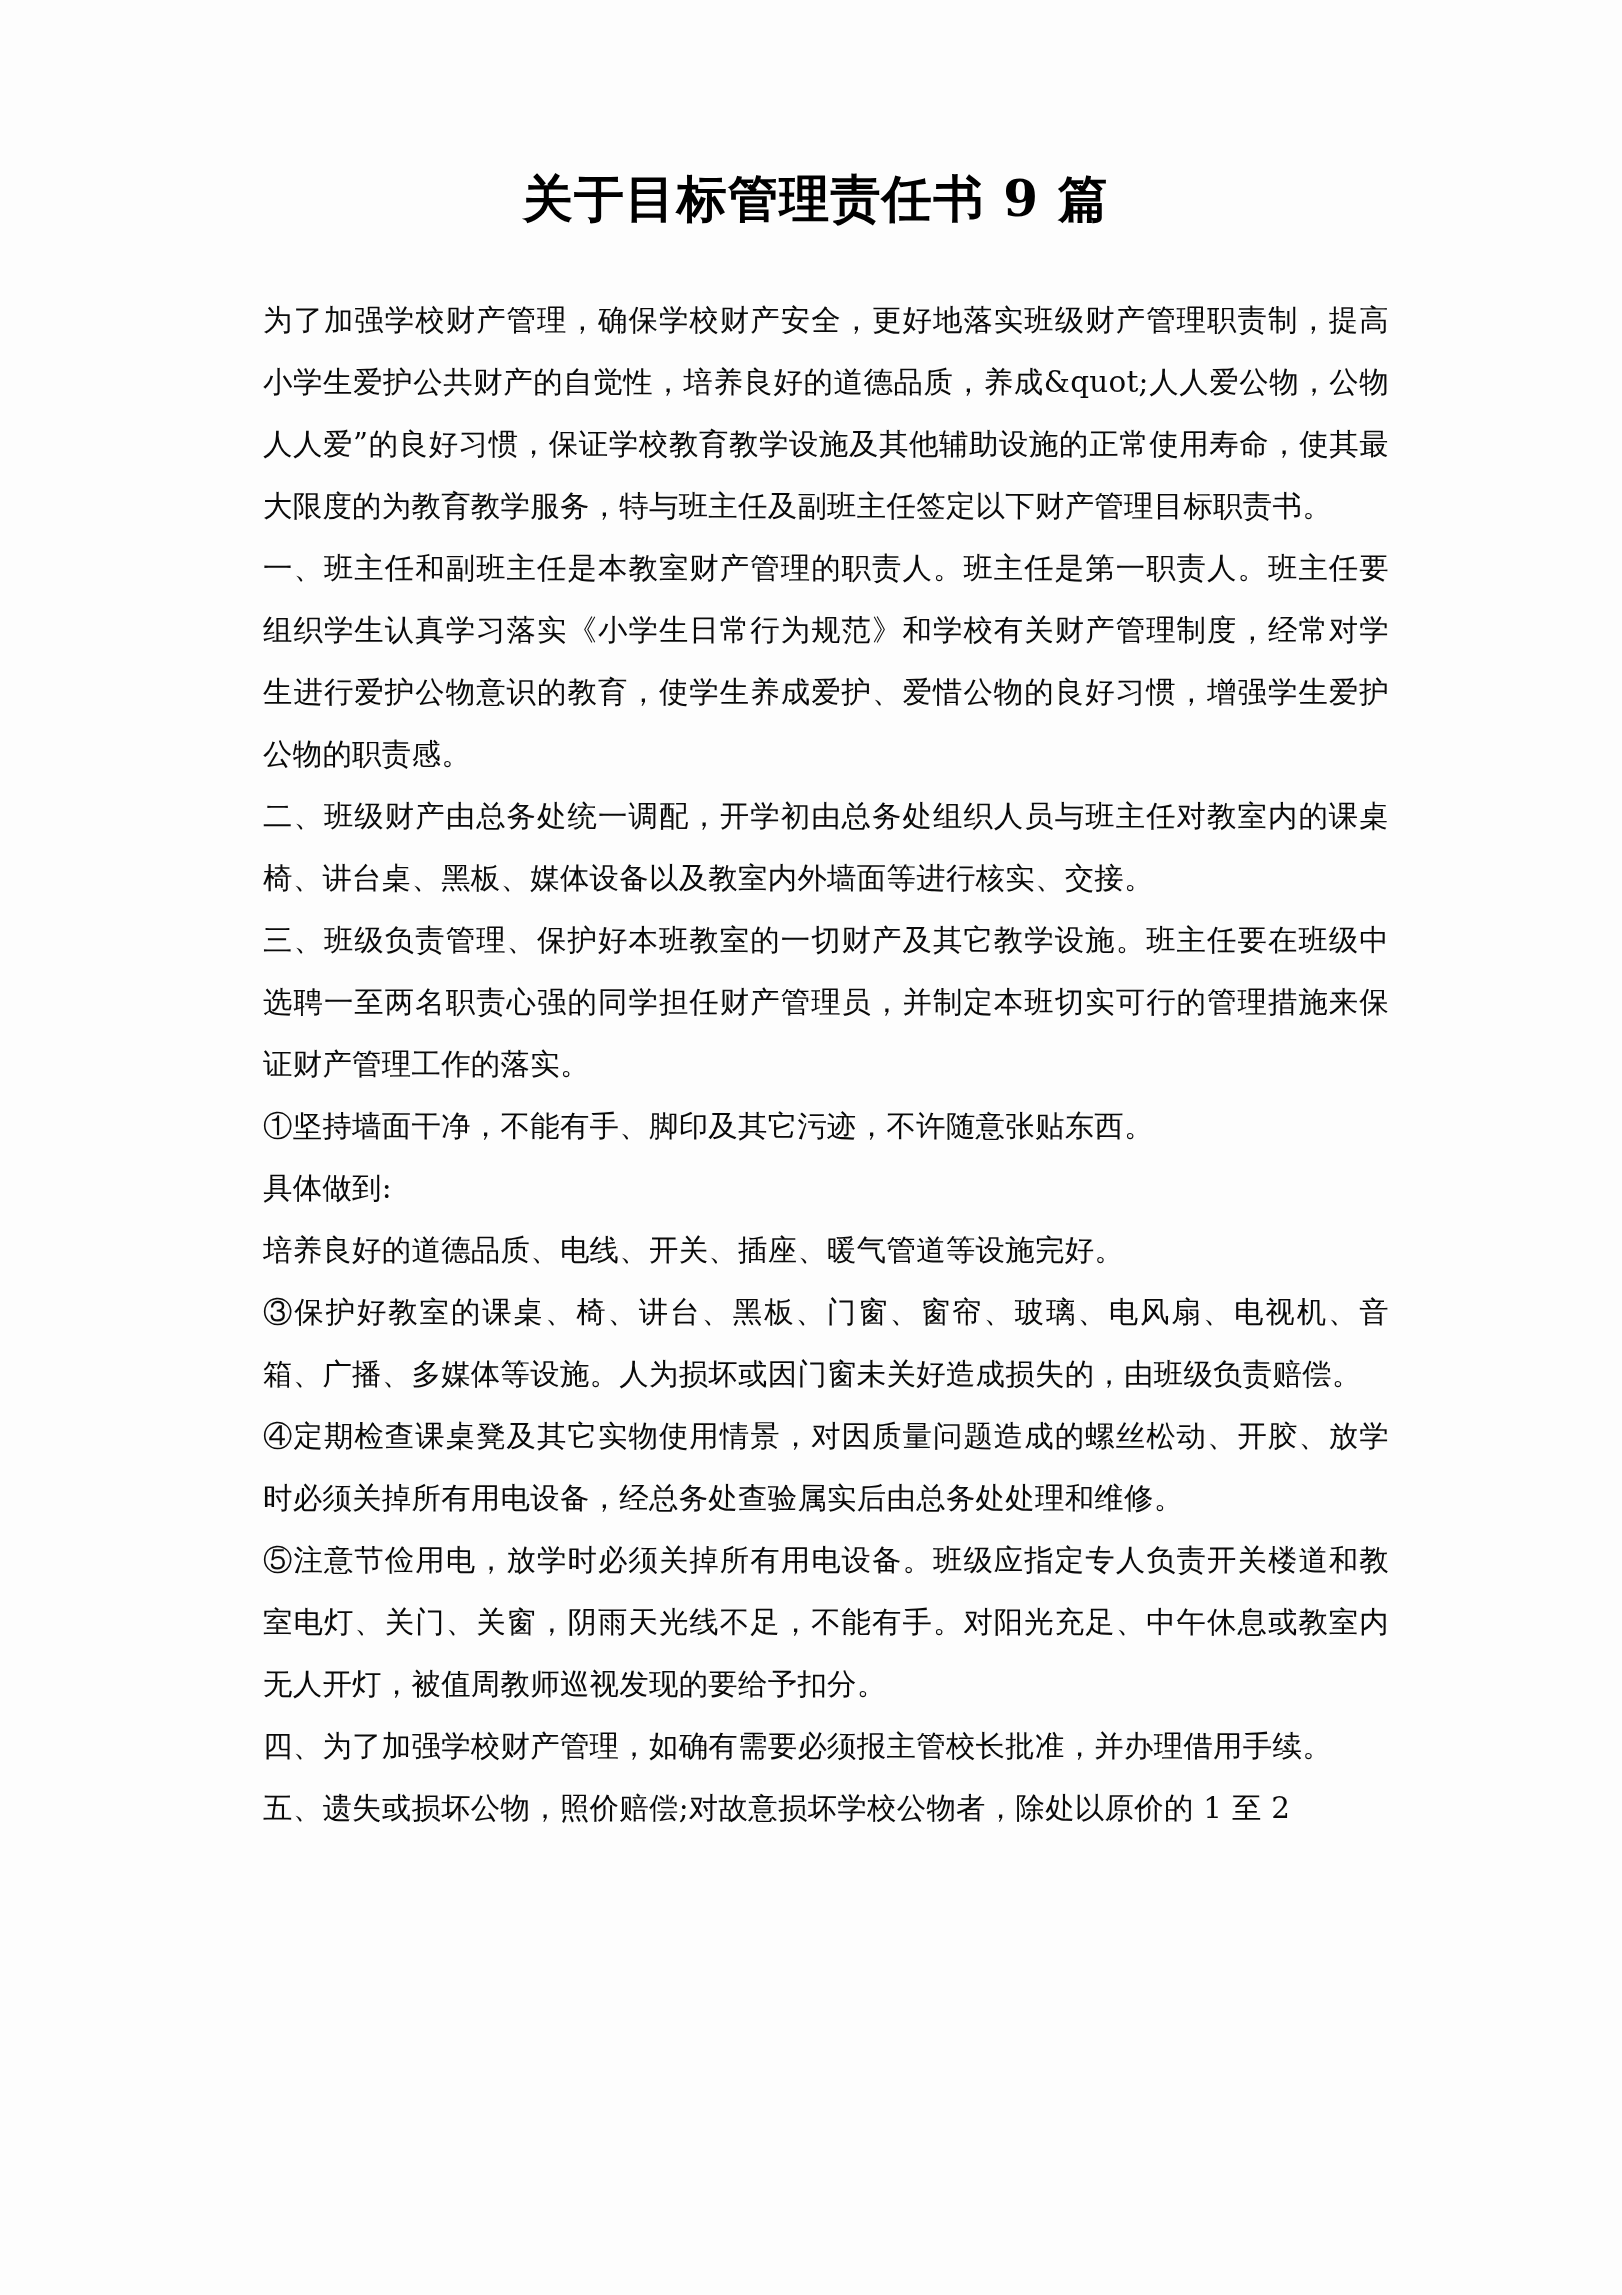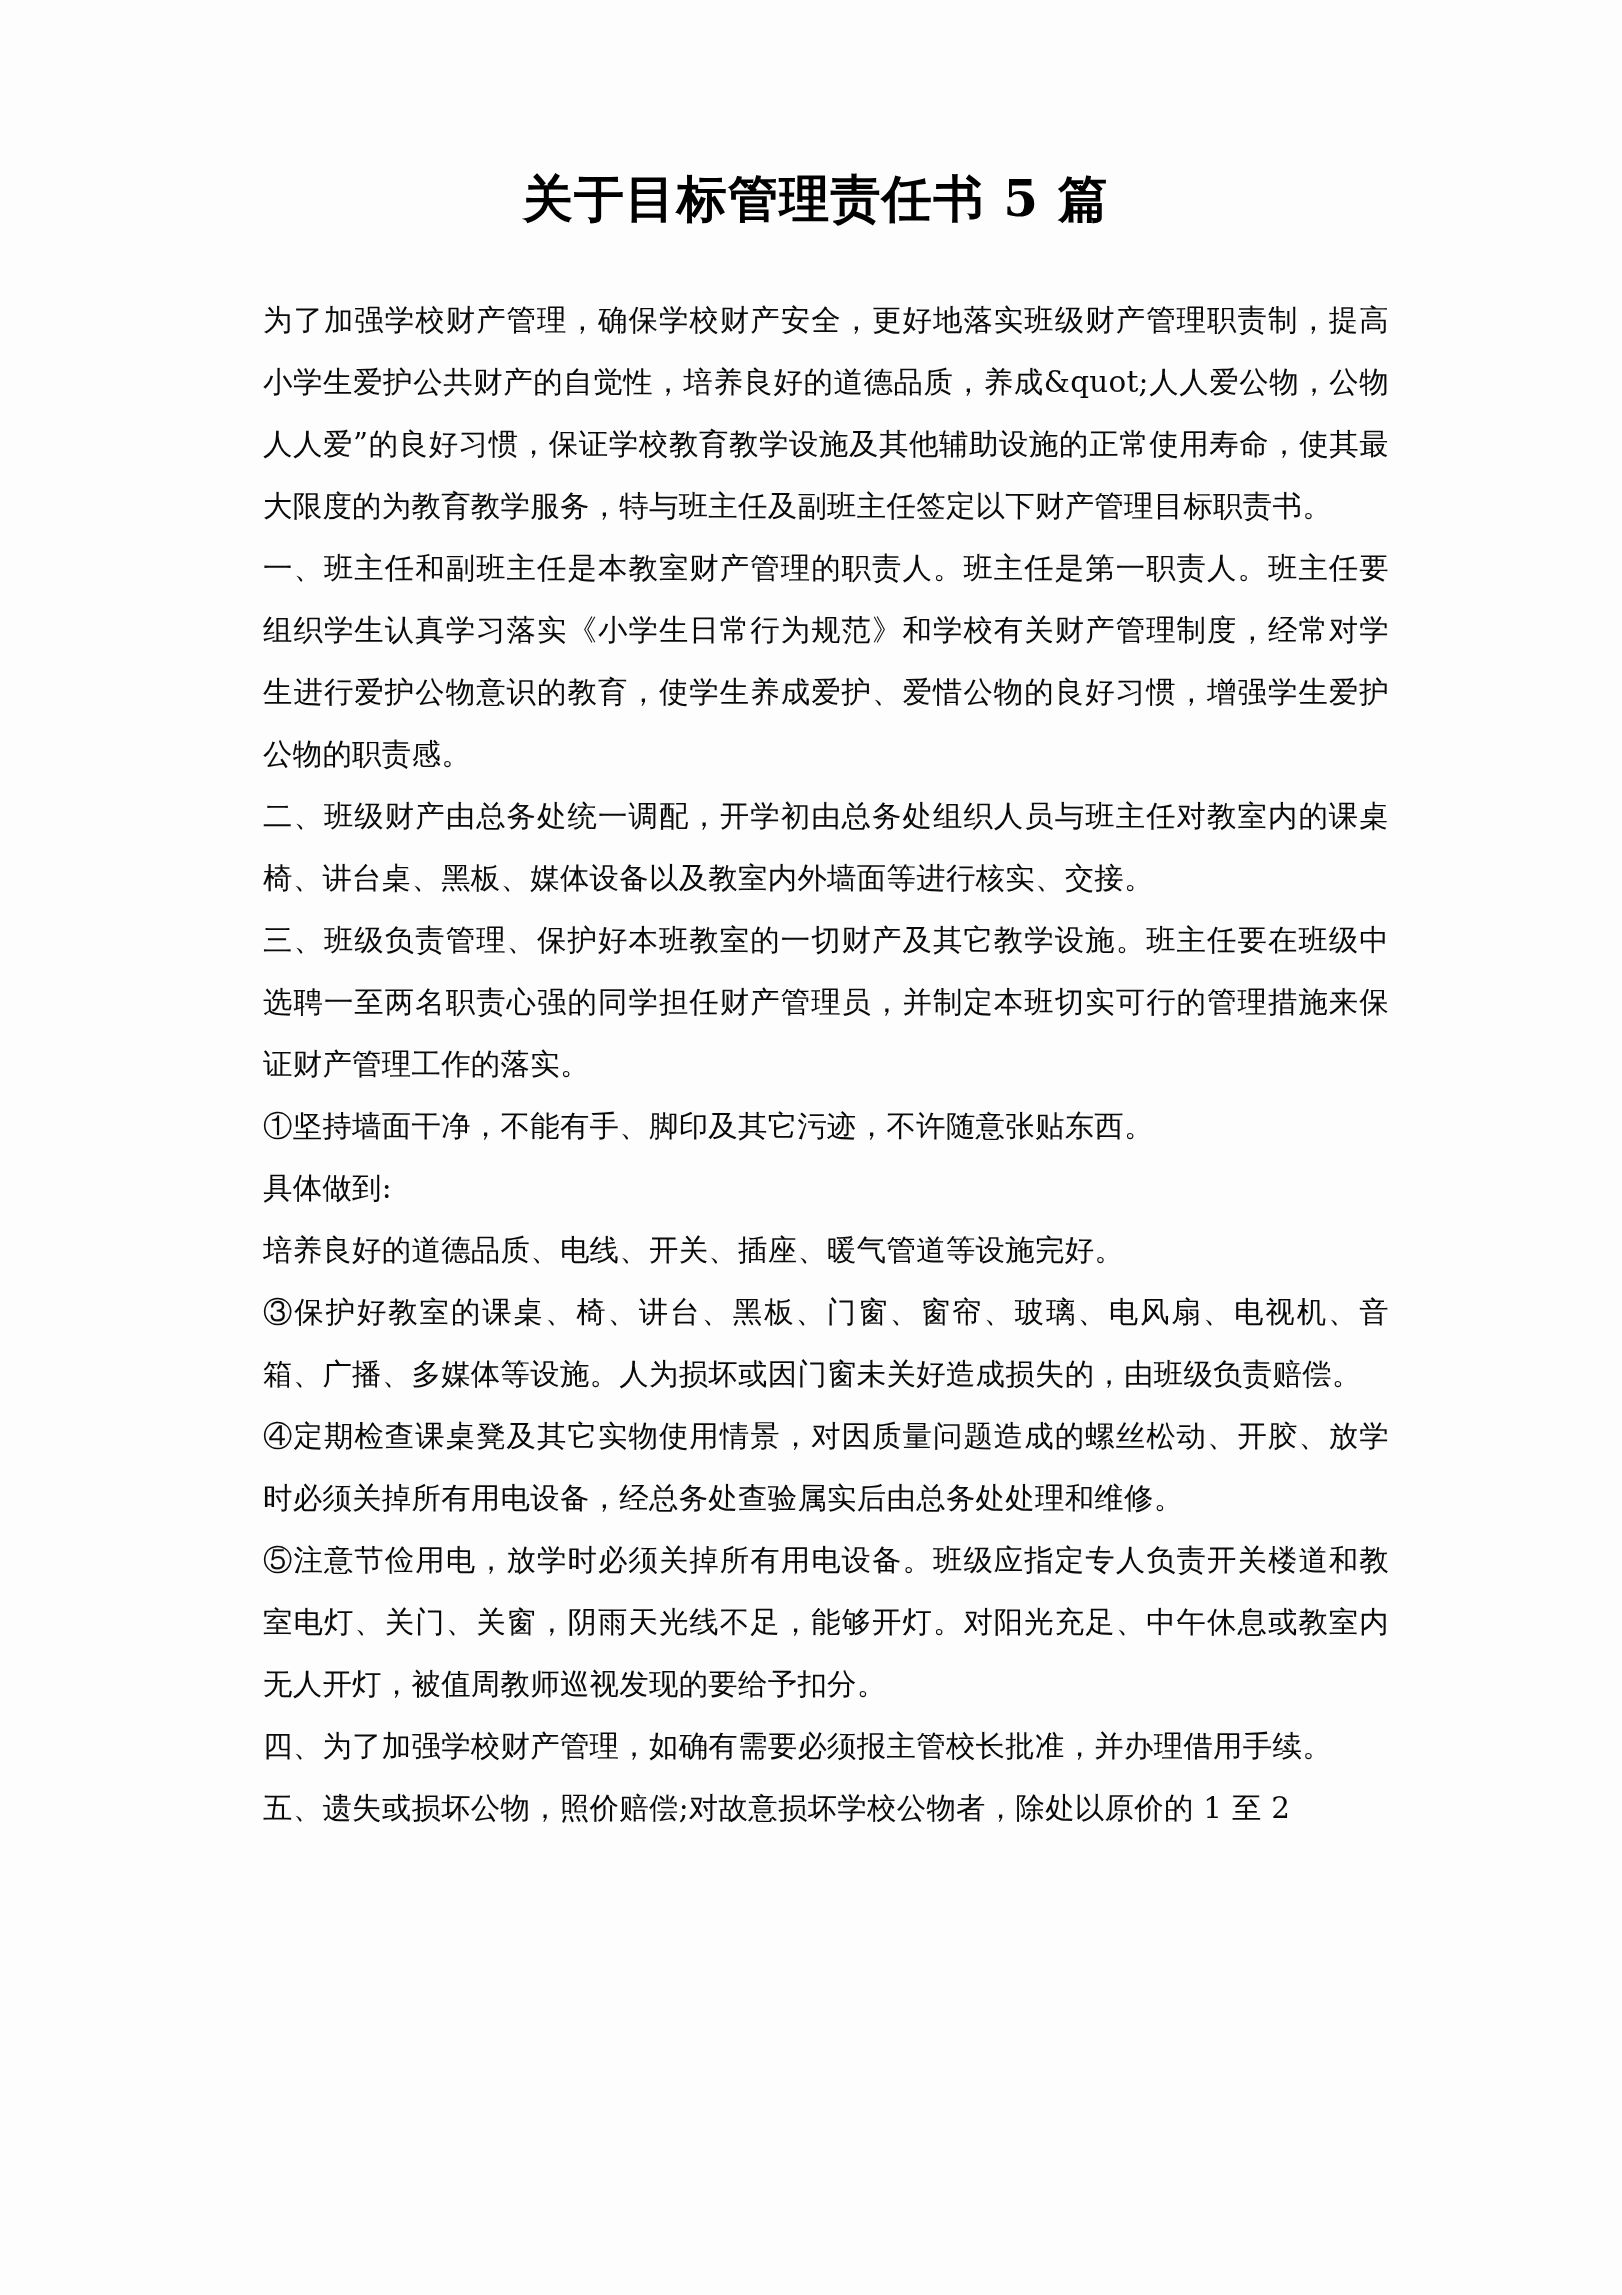--- a/index.html
+++ b/index.html
@@ -48,32 +48,32 @@
     color: #0a0a0a;
     word-break: break-all;
   }
 </style>
 </head>
 <body>
 
 <div class="page">
   <div class="content">
 
-    <h1 class="doc-title">关于目标管理责任书 5 篇</h1>
+    <h1 class="doc-title">关于目标管理责任书 9 篇</h1>
 
     <div class="body-block">
       <p class="para">为了加强学校财产管理，确保学校财产安全，更好地落实班级财产管理职责制，提高小学生爱护公共财产的自觉性，培养良好的道德品质，养成&amp;quot;人人爱公物，公物人人爱”的良好习惯，保证学校教育教学设施及其他辅助设施的正常使用寿命，使其最大限度的为教育教学服务，特与班主任及副班主任签定以下财产管理目标职责书。</p>
       <p class="para">一、班主任和副班主任是本教室财产管理的职责人。班主任是第一职责人。班主任要组织学生认真学习落实《小学生日常行为规范》和学校有关财产管理制度，经常对学生进行爱护公物意识的教育，使学生养成爱护、爱惜公物的良好习惯，增强学生爱护公物的职责感。</p>
       <p class="para">二、班级财产由总务处统一调配，开学初由总务处组织人员与班主任对教室内的课桌椅、讲台桌、黑板、媒体设备以及教室内外墙面等进行核实、交接。</p>
       <p class="para">三、班级负责管理、保护好本班教室的一切财产及其它教学设施。班主任要在班级中选聘一至两名职责心强的同学担任财产管理员，并制定本班切实可行的管理措施来保证财产管理工作的落实。</p>
       <p class="para">①坚持墙面干净，不能有手、脚印及其它污迹，不许随意张贴东西。</p>
       <p class="para">具体做到:</p>
       <p class="para">培养良好的道德品质、电线、开关、插座、暖气管道等设施完好。</p>
       <p class="para">③保护好教室的课桌、椅、讲台、黑板、门窗、窗帘、玻璃、电风扇、电视机、音箱、广播、多媒体等设施。人为损坏或因门窗未关好造成损失的，由班级负责赔偿。</p>
       <p class="para">④定期检查课桌凳及其它实物使用情景，对因质量问题造成的螺丝松动、开胶、放学时必须关掉所有用电设备，经总务处查验属实后由总务处处理和维修。</p>
-      <p class="para">⑤注意节俭用电，放学时必须关掉所有用电设备。班级应指定专人负责开关楼道和教室电灯、关门、关窗，阴雨天光线不足，能够开灯。对阳光充足、中午休息或教室内无人开灯，被值周教师巡视发现的要给予扣分。</p>
+      <p class="para">⑤注意节俭用电，放学时必须关掉所有用电设备。班级应指定专人负责开关楼道和教室电灯、关门、关窗，阴雨天光线不足，不能有手。对阳光充足、中午休息或教室内无人开灯，被值周教师巡视发现的要给予扣分。</p>
       <p class="para">四、为了加强学校财产管理，如确有需要必须报主管校长批准，并办理借用手续。</p>
       <p class="para">五、遗失或损坏公物，照价赔偿;对故意损坏学校公物者，除处以原价的 1 至 2</p>
     </div>
 
   </div>
 </div>
 
 
 </body></html>

